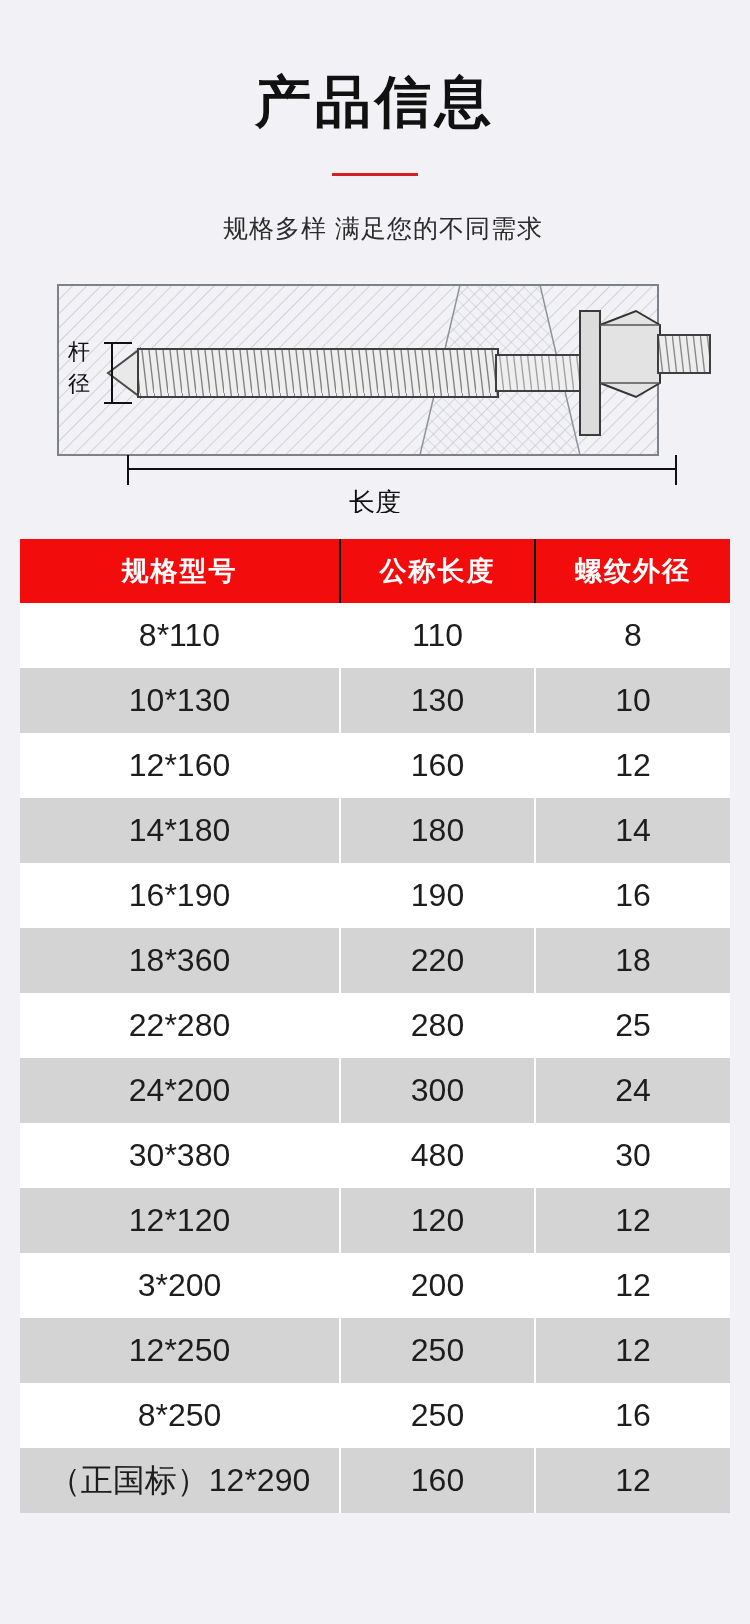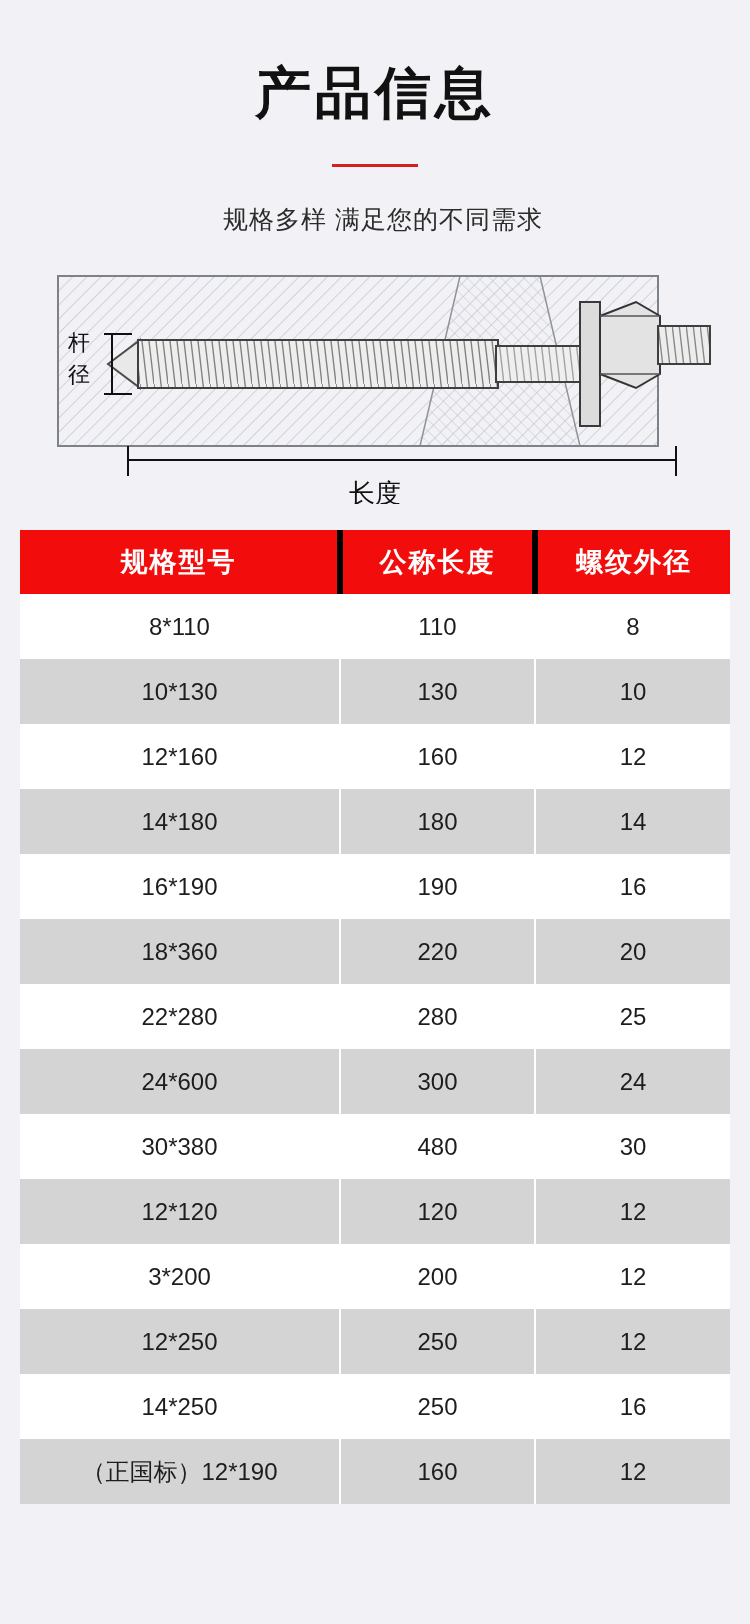--- a/index.html
+++ b/index.html
@@ -21,21 +21,21 @@
     padding-top: 52px;
     box-sizing: border-box;
   }
   .title {
     text-align: center;
     font-size: 56px;
     font-weight: bold;
     letter-spacing: 4px;
     color: #111;
     line-height: 1.2;
-    margin: 7px;
+    margin: 16px;
     font-family: "Liberation Sans", sans-serif;
   }
   .divider {
     width: 86px;
     height: 3px;
     background: #d32121;
     margin: 38px auto 0 auto;
   }
   .subtitle {
     text-align: center;
@@ -65,28 +65,28 @@
     width: 710px;
     table-layout: fixed;
   }
   thead th {
     background: #f20c0c;
     color: #ffffff;
     font-size: 27px;
     font-weight: bold;
     height: 62px;
     letter-spacing: 2px;
-    border-right: 6px solid #000000;
+    border-right: 2px solid #000000;
     text-align: center;
   }
   thead th:last-child { border-right: none; }
   tbody td {
     height: 63px;
     text-align: center;
-    font-size: 24px;
+    font-size: 32px;
     color: #1d1d1d;
     border-right: 2px solid #ffffff;
   }
   tbody td:last-child { border-right: none; }
   tbody tr:nth-child(odd) td { background: #ffffff; }
   tbody tr:nth-child(even) td { background: #d4d4d4; }
   col.c1 { width: 320px; }
   col.c2 { width: 195px; }
   col.c3 { width: 195px; }
 
@@ -208,29 +208,29 @@
             <td>14</td>
           </tr>
         <tr>
             <td>16*190</td>
             <td>190</td>
             <td>16</td>
           </tr>
         <tr>
             <td>18*360</td>
             <td>220</td>
-            <td>20</td>
+            <td>18</td>
           </tr>
         <tr>
             <td>22*280</td>
             <td>280</td>
             <td>25</td>
           </tr>
         <tr>
-            <td>24*600</td>
+            <td>24*200</td>
             <td>300</td>
             <td>24</td>
           </tr>
         <tr>
             <td>30*380</td>
             <td>480</td>
             <td>30</td>
           </tr>
         <tr>
             <td>12*120</td>
@@ -241,26 +241,26 @@
             <td>3*200</td>
             <td>200</td>
             <td>12</td>
           </tr>
         <tr>
             <td>12*250</td>
             <td>250</td>
             <td>12</td>
           </tr>
         <tr>
-            <td>14*250</td>
+            <td>8*250</td>
             <td>250</td>
             <td>16</td>
           </tr>
         <tr>
-            <td>（正国标）12*190</td>
+            <td>（正国标）12*290</td>
             <td>160</td>
             <td>12</td>
           </tr>
       </tbody>
     </table>
   </div>
 
 </div>
 
 </body></html>

